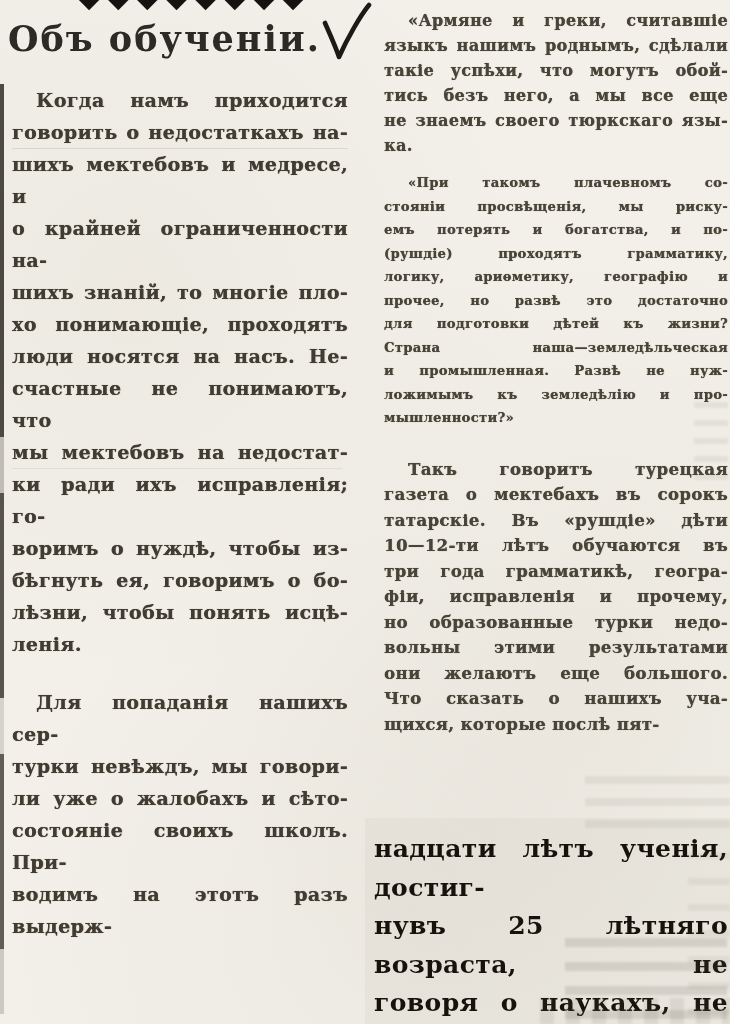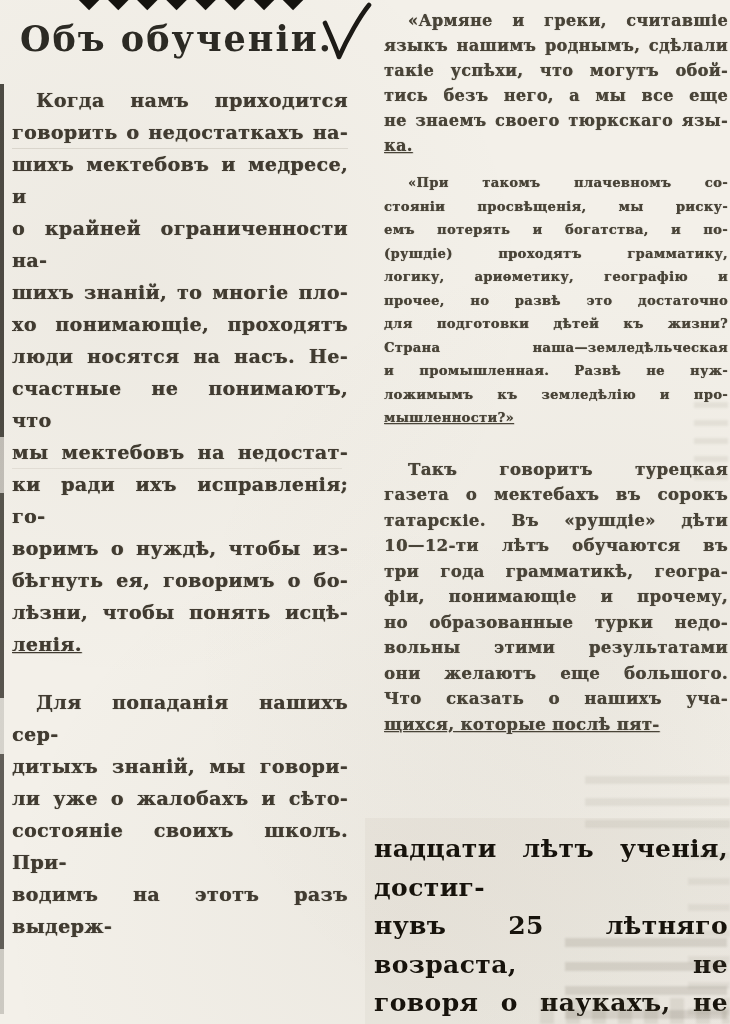--- a/index.html
+++ b/index.html
@@ -22,37 +22,37 @@
   .edge-line{position:absolute;left:0;top:84px;width:4px;height:930px;
     background:linear-gradient(180deg,
       rgba(48,45,38,.85) 0 38%,
       rgba(48,45,38,.25) 38% 44%,
       rgba(48,45,38,.8) 44% 66%,
       rgba(48,45,38,.15) 66% 72%,
       rgba(48,45,38,.75) 72% 93%,
       rgba(48,45,38,.2) 93% 100%);
     filter:blur(.4px);}
   .title{
-    position:absolute;left:20px;top:18px;margin:0;
+    position:absolute;left:8px;top:18px;margin:0;
     font-size:35px;font-weight:bold;letter-spacing:2px;color:#2c2a24;
     filter:blur(.35px);white-space:nowrap;}
   
   .col{position:absolute;color:#433e34;font-weight:bold;letter-spacing:.4px;
     filter:blur(.35px) contrast(1.04);
     text-shadow:.3px .3px .7px rgba(62,56,44,.85);}
   .col.left{left:12px;top:84px;width:336px;font-size:19px;line-height:32px;}
   .col.right{left:384px;top:8px;width:344px;font-size:16px;line-height:25px;color:#4b463b;}
   .para{margin:0;}
   .col.left .para:nth-child(2){margin-top:26px;}
   .col.left .para:nth-child(3){margin-top:22px;line-height:29px;}
   .col.right .para:nth-child(2){margin-top:13px;font-size:13px;line-height:23.5px;}
   .col.right .para:nth-child(3){margin-top:27px;font-size:16.5px;line-height:25.5px;}
   .ln{text-align:justify;text-align-last:justify;}
   .ln.first{text-indent:24px;}
-  .ln.end{text-align-last:left;text-decoration:underline;}
+  .ln.end{text-align-last:left;}
   
   .insert{position:absolute;left:374px;top:830px;width:354px;
     font-size:25px;line-height:38.5px;font-weight:bold;color:#17130c;
     letter-spacing:.4px;}
   .wash{position:absolute;left:365px;top:818px;width:365px;height:206px;
     background:rgba(110,100,80,.05);}
   
   .ghost{position:absolute;filter:blur(1.3px);pointer-events:none;}
   .g1{left:565px;top:938px;width:162px;height:84px;opacity:.75;
     background:repeating-linear-gradient(180deg, rgba(95,88,70,.2) 0 9px, transparent 9px 24px);}
@@ -100,21 +100,21 @@
         <div class="ln">счастные не понимаютъ, что</div>
         <div class="ln">мы мектебовъ на недостат-</div>
         <div class="ln">ки ради ихъ исправленія; го-</div>
         <div class="ln">воримъ о нуждѣ, чтобы из-</div>
         <div class="ln">бѣгнуть ея, говоримъ о бо-</div>
         <div class="ln">лѣзни, чтобы понять исцѣ-</div>
         <div class="ln end">ленія.</div>
       </div>
       <div class="para">
         <div class="ln first">Для попаданія нашихъ сер-</div>
-        <div class="ln">дитыхъ знаній, мы говори-</div>
+        <div class="ln">турки невѣждъ, мы говори-</div>
         <div class="ln">ли уже о жалобахъ и сѣто-</div>
         <div class="ln">состояніе своихъ школъ. При-</div>
         <div class="ln">водимъ на этотъ разъ выдерж-</div>
       </div>
     </div>
 
   <div class="col right">
       <div class="para">
         <div class="ln first">«Армяне и греки, считавшіе</div>
         <div class="ln">языкъ нашимъ роднымъ, сдѣлали</div>
@@ -135,21 +135,21 @@
         <div class="ln">и промышленная. Развѣ не нуж-</div>
         <div class="ln">ложимымъ къ земледѣлію и про-</div>
         <div class="ln end">мышленности?»</div>
       </div>
       <div class="para">
         <div class="ln first">Такъ говоритъ турецкая</div>
         <div class="ln">газета о мектебахъ въ сорокъ</div>
         <div class="ln">татарскіе. Въ «рушдіе» дѣти</div>
         <div class="ln">10—12-ти лѣтъ обучаются въ</div>
         <div class="ln">три года грамматикѣ, геогра-</div>
-        <div class="ln">фіи, понимающіе и прочему,</div>
+        <div class="ln">фіи, исправленія и прочему,</div>
         <div class="ln">но образованные турки недо-</div>
         <div class="ln">вольны этими результатами</div>
         <div class="ln">они желаютъ еще большого.</div>
         <div class="ln">Что сказать о нашихъ уча-</div>
         <div class="ln end">щихся, которые послѣ пят-</div>
       </div>
     </div>
 
   <div class="insert">
       <div class="para">

